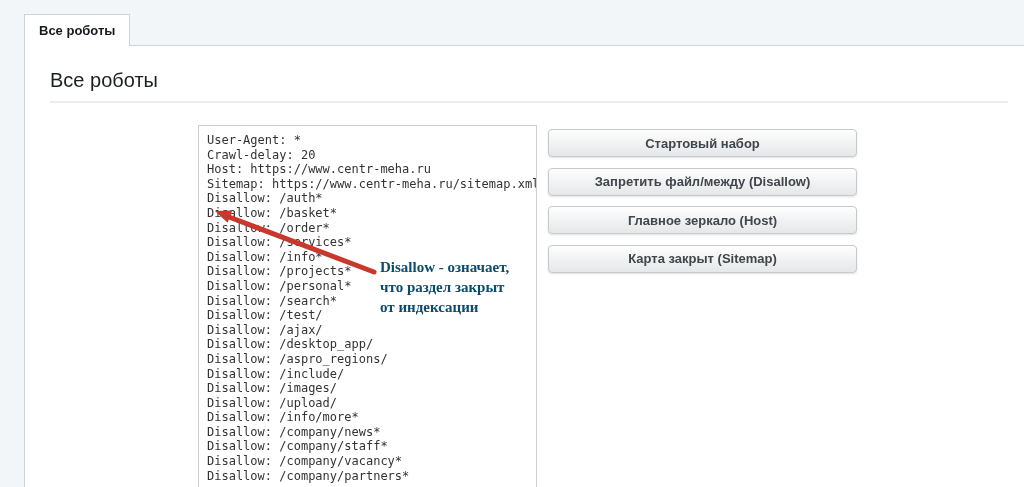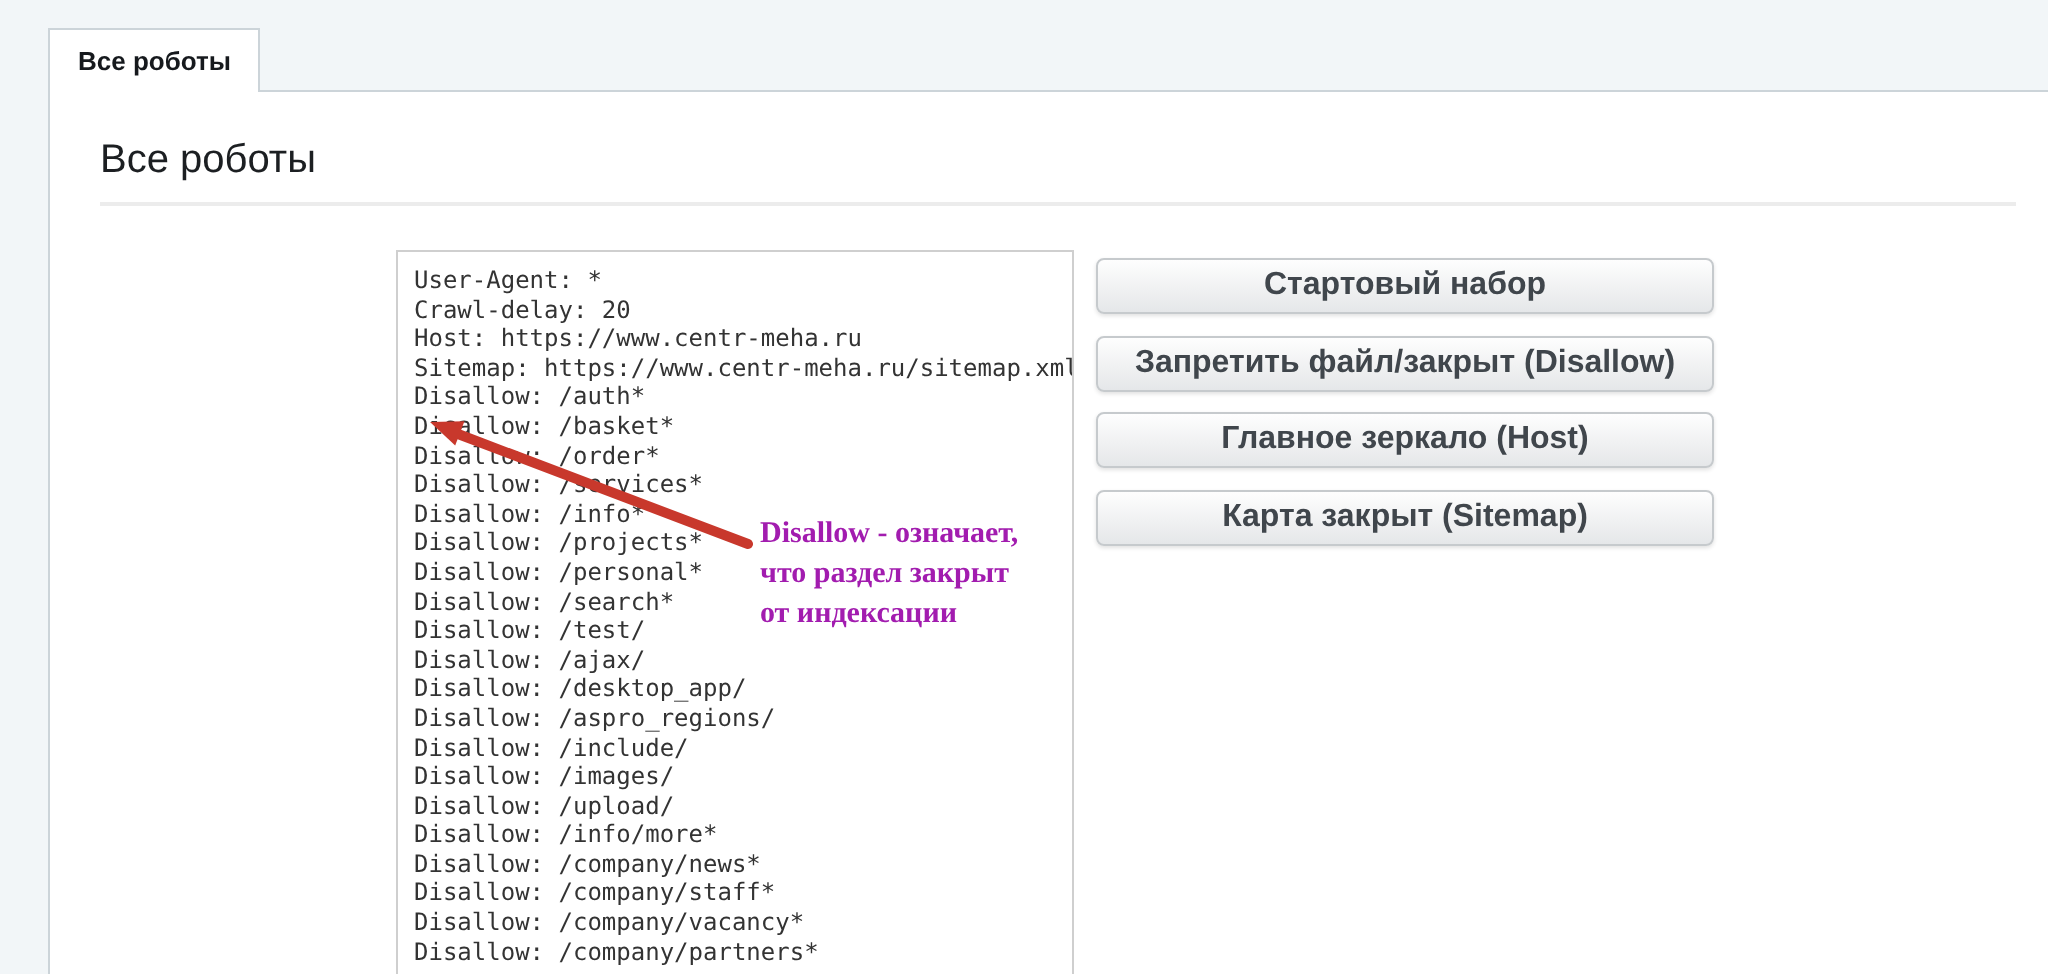--- a/index.html
+++ b/index.html
@@ -89,34 +89,34 @@
     z-index: 2;
   }
   .action-button {
     height: 28px;
     box-sizing: border-box;
     border: 1px solid #c6cacd;
     border-radius: 4px;
     background: linear-gradient(to bottom, #fefefe 0%, #f0f1f2 55%, #e5e7e9 100%);
     box-shadow: 0 1px 2px rgba(0,0,0,0.12);
     font-family: "Liberation Sans", sans-serif;
-    font-size: 16px;
+    font-size: 13px;
     font-weight: bold;
     color: #40464c;
     cursor: pointer;
   }
   .annotation-note {
     position: absolute;
     left: 380px;
     top: 257px;
     font-family: "Liberation Serif", serif;
     font-size: 15px;
     line-height: 20px;
     font-weight: bold;
-    color: #a21caf;
+    color: #0c4a6e;
     white-space: pre-line;
     z-index: 4;
     pointer-events: none;
   }
   .arrow-overlay {
     position: absolute;
     left: 0;
     top: 0;
     width: 1024px;
     height: 487px;
@@ -159,21 +159,21 @@
 Disallow: /images/
 Disallow: /upload/
 Disallow: /info/more*
 Disallow: /company/news*
 Disallow: /company/staff*
 Disallow: /company/vacancy*
 Disallow: /company/partners*</textarea>
 
   <div class="button-column">
     <button class="action-button">Стартовый набор</button>
-    <button class="action-button">Запретить файл/закрыт (Disallow)</button>
+    <button class="action-button">Запретить файл/между (Disallow)</button>
     <button class="action-button">Главное зеркало (Host)</button>
     <button class="action-button">Карта закрыт (Sitemap)</button>
   </div>
 
   <div class="annotation-note">Disallow - означает,
 что раздел закрыт
 от индексации</div>
 
   <svg class="arrow-overlay" viewBox="0 0 1024 487">
     <line x1="374" y1="272" x2="229" y2="217" stroke-width="5" stroke-linecap="round" stroke="#c8382c"></line>

